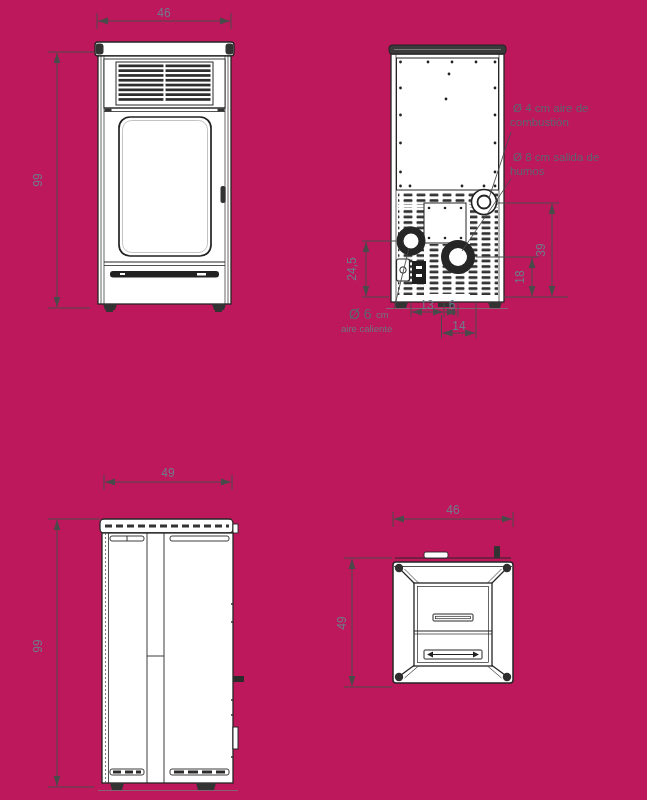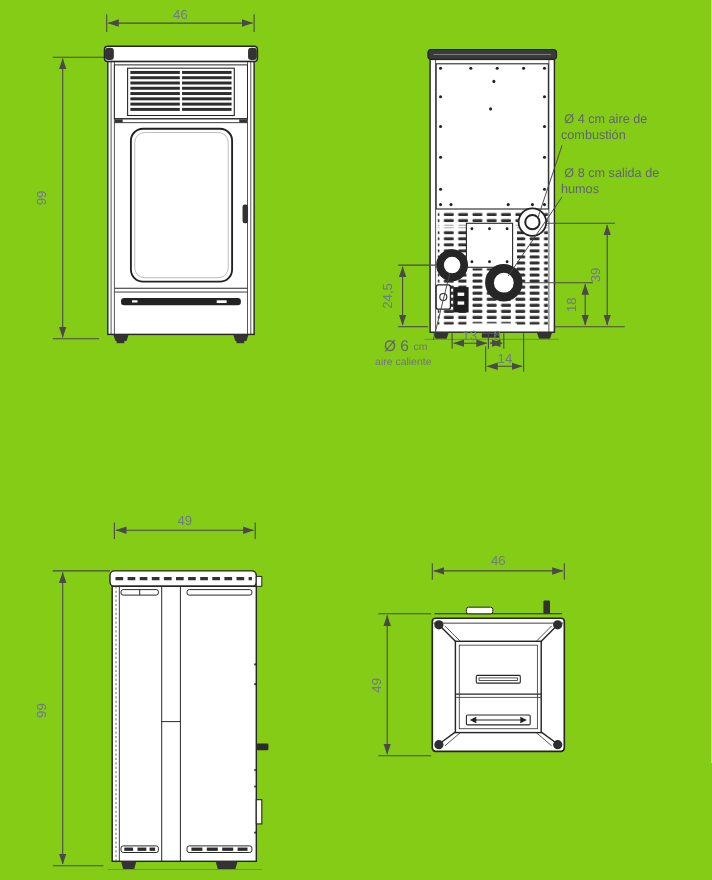--- a/index.html
+++ b/index.html
@@ -1,16 +1,16 @@
 <!DOCTYPE html>
 <html><head>
 <meta charset="utf-8">
 <style>
   html,body{margin:0;padding:0;background:#ffffff;}
-  #canvas{position:relative;width:647px;height:800px;background:#84cc16;overflow:hidden;
+  #canvas{position:relative;width:647px;height:800px;background:#be185d;overflow:hidden;
           font-family:"Liberation Sans", sans-serif;}
   svg{position:absolute;left:0;top:0;}
   text{font-family:"Liberation Sans", sans-serif;}
   .dimtxt{fill:#6e7b8a;font-size:12px;}
   .lbltxt{fill:#5e666e;font-size:11.5px;}
   .lblbig{fill:#5e666e;font-size:14px;}
   .lblsm{fill:#6e757c;font-size:9.5px;}
 </style>
 </head>
 <body>

